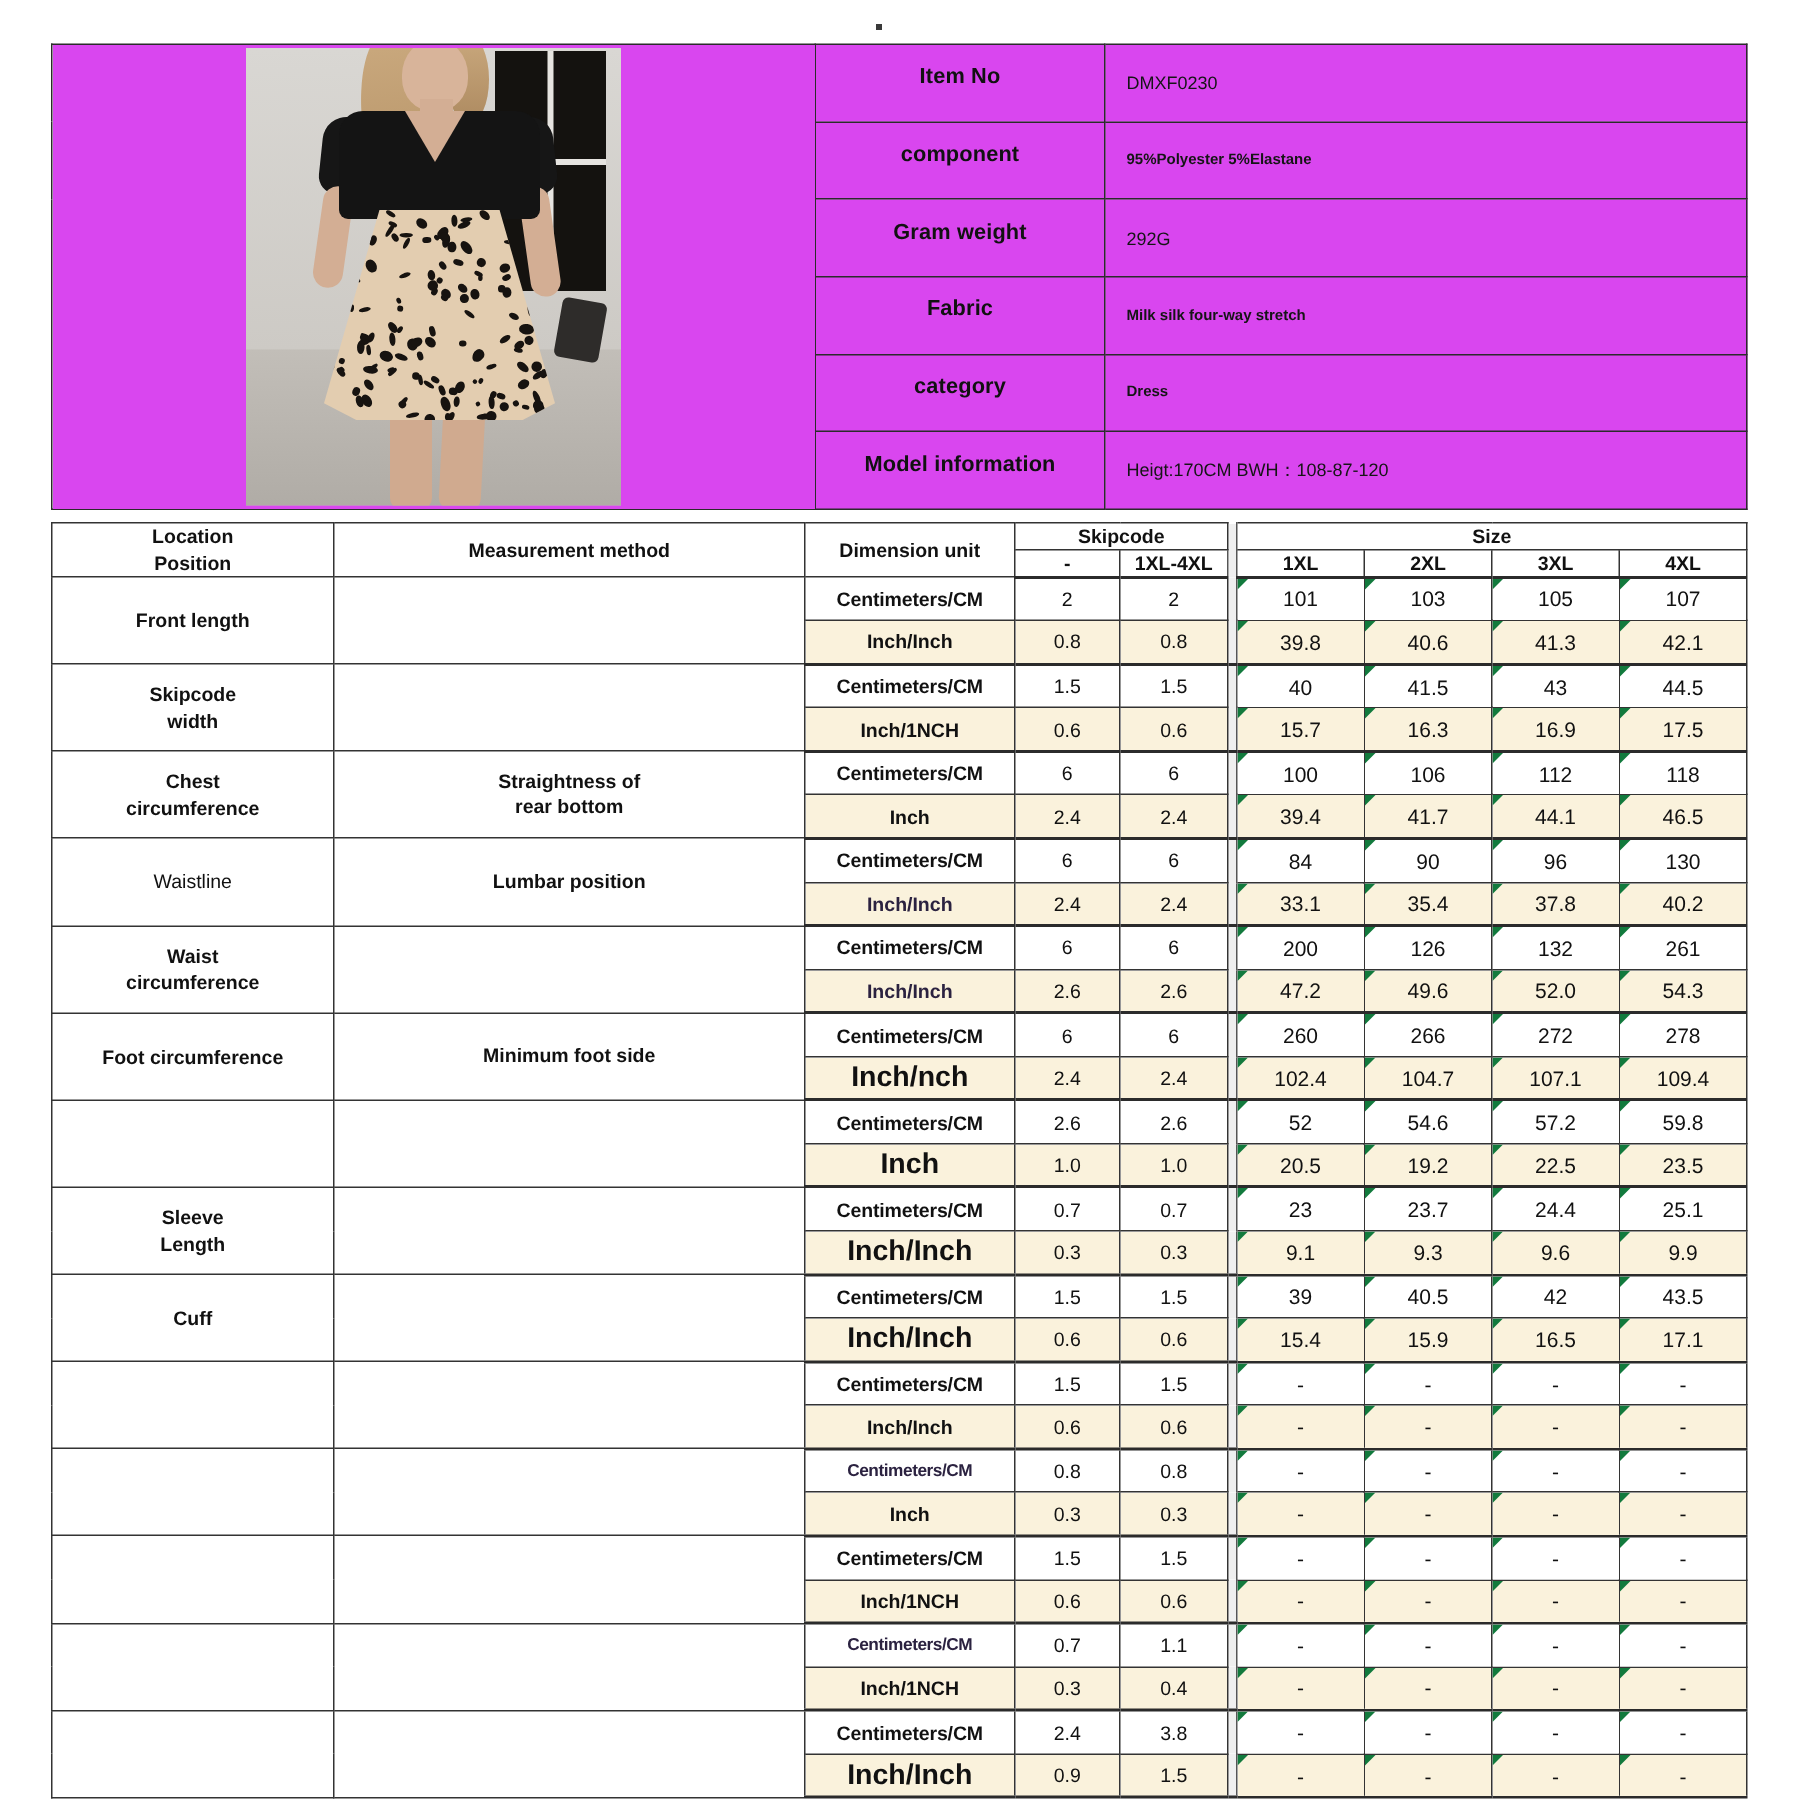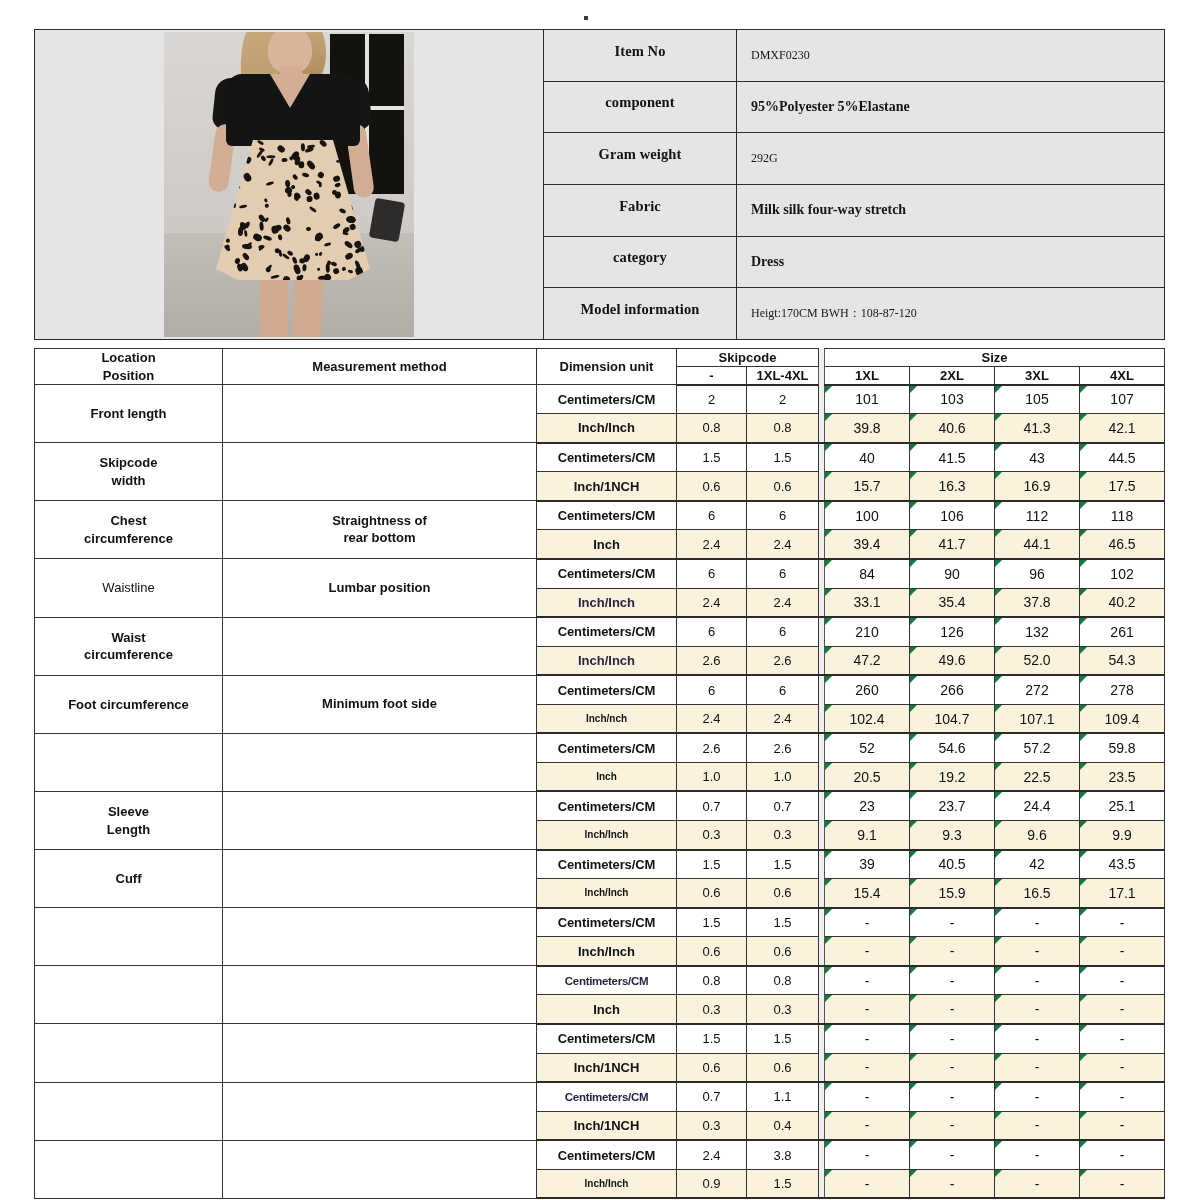--- a/index.html
+++ b/index.html
@@ -19,43 +19,42 @@
   }
 
   
   .info-table{
     position:absolute;left:34px;top:29px;width:1131px;height:311px;
     border-collapse:collapse;
     table-layout:fixed;
   }
   .info-table td{
     border:1.6px solid #2b2b2b;
-    background:#e5e5e5;
+    background:#d946ef;
     padding:0;
     vertical-align:middle;
-    font-family:Liberation Serif, serif;
   }
   .info-img-cell{width:508px;padding:0 !important;position:relative;}
   .info-label{
     width:192px;
     text-align:center;
     font-weight:bold;
     font-size:14.5px;
     letter-spacing:.1px;
     vertical-align:bottom;
     padding-bottom:8px !important;
     color:#111;
   }
   .info-value{
     padding-left:14px !important;
     font-size:12px;
     vertical-align:middle;
     color:#151515;
   }
-  .info-value.bold{font-weight:bold;font-size:14px;margin-top:40px;}
+  .info-value.bold{font-weight:bold;font-size:10px;margin-top:40px;}
 
   
   .photo{
     position:absolute;left:129px;top:2px;width:250px;height:305px;
     overflow:hidden;
     background:linear-gradient(180deg,#d8d6d2 0%,#cfccc7 55%,#bdb9b3 100%);
   }
   .ph-wall{position:absolute;left:0;top:0;width:100%;height:66%;
     background:linear-gradient(180deg,#d9d7d3,#cdcac5);}
   .ph-floor{position:absolute;left:0;top:66%;width:100%;height:34%;
@@ -138,21 +137,21 @@
   .h-unit{font-size:14.5px;}
   .h-group{font-size:14.5px;font-weight:bold;margin-top:22px;}
   .h-sub{font-size:13.5px;font-weight:bold;}
 
   .loc-cell{font-size:14.5px;font-weight:bold;line-height:1.35;}
   .loc-cell.norm{font-weight:normal;}
   .meth-cell{font-size:14.5px;font-weight:bold;line-height:1.3;}
 
   .unit-cm{font-size:11.5px;font-weight:bold;letter-spacing:-.1px;}
   .unit-in{font-size:13px;font-weight:bold;}
-  .unit-in.big{font-size:10px;}
+  .unit-in.big{font-size:19px;}
   .unit-cm.dense{font-size:11.5px;font-weight:bold;letter-spacing:-.3px;color:#2b2240;}
   .unit-in.purp{color:#2b2240;}
 
   .num{font-size:13.5px;}
   .num.sz{font-size:14px;}
   .row-beige td{background:#faf2dc;}
   .row-beige td.gutter{background:#efefef;}
 
   td.szcell{position:relative;}
   td.szcell .flag{
@@ -493,21 +492,21 @@
           <td rowspan="2" class="meth-cell">
             <div>Lumbar position</div>
           </td>
           <td class="unit-cm">Centimeters/CM</td>
           <td class="num">6</td>
           <td class="num">6</td>
           <td class="gutter"></td>
           <td class="num sz szcell"><span class="flag"></span><span>84</span></td>
           <td class="num sz szcell"><span class="flag"></span><span>90</span></td>
           <td class="num sz szcell"><span class="flag"></span><span>96</span></td>
-          <td class="num sz szcell"><span class="flag"></span><span>102</span></td>
+          <td class="num sz szcell"><span class="flag"></span><span>130</span></td>
         </tr>
         <tr class="row-beige" style="height: 29.0681px;">
           <td class="unit-in purp thickbot">Inch/Inch</td>
           <td class="num thickbot">2.4</td>
           <td class="num thickbot">2.4</td>
           <td class="gutter thickbot"></td>
           <td class="num sz szcell thickbot"><span class="flag"></span><span>33.1</span></td>
           <td class="num sz szcell thickbot"><span class="flag"></span><span>35.4</span></td>
           <td class="num sz szcell thickbot"><span class="flag"></span><span>37.8</span></td>
           <td class="num sz szcell thickbot"><span class="flag"></span><span>40.2</span></td>
@@ -517,21 +516,21 @@
             <div>Waist</div>
             <div>circumference</div>
           </td>
           <td rowspan="2" class="meth-cell">
             <div></div>
           </td>
           <td class="unit-cm">Centimeters/CM</td>
           <td class="num">6</td>
           <td class="num">6</td>
           <td class="gutter"></td>
-          <td class="num sz szcell"><span class="flag"></span><span>210</span></td>
+          <td class="num sz szcell"><span class="flag"></span><span>200</span></td>
           <td class="num sz szcell"><span class="flag"></span><span>126</span></td>
           <td class="num sz szcell"><span class="flag"></span><span>132</span></td>
           <td class="num sz szcell"><span class="flag"></span><span>261</span></td>
         </tr>
         <tr class="row-beige" style="height: 29.0681px;">
           <td class="unit-in purp thickbot">Inch/Inch</td>
           <td class="num thickbot">2.6</td>
           <td class="num thickbot">2.6</td>
           <td class="gutter thickbot"></td>
           <td class="num sz szcell thickbot"><span class="flag"></span><span>47.2</span></td>

